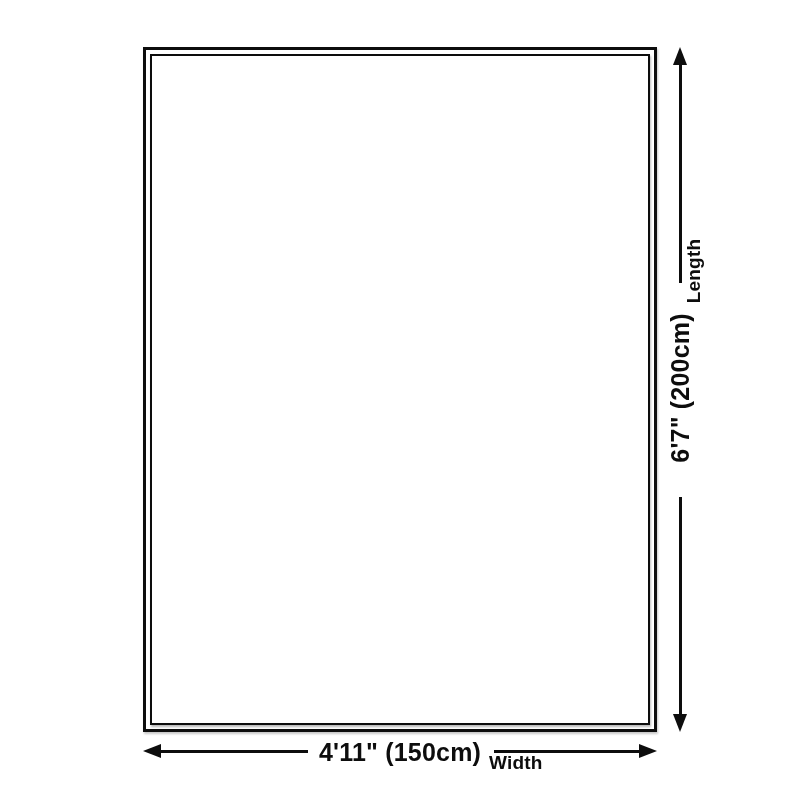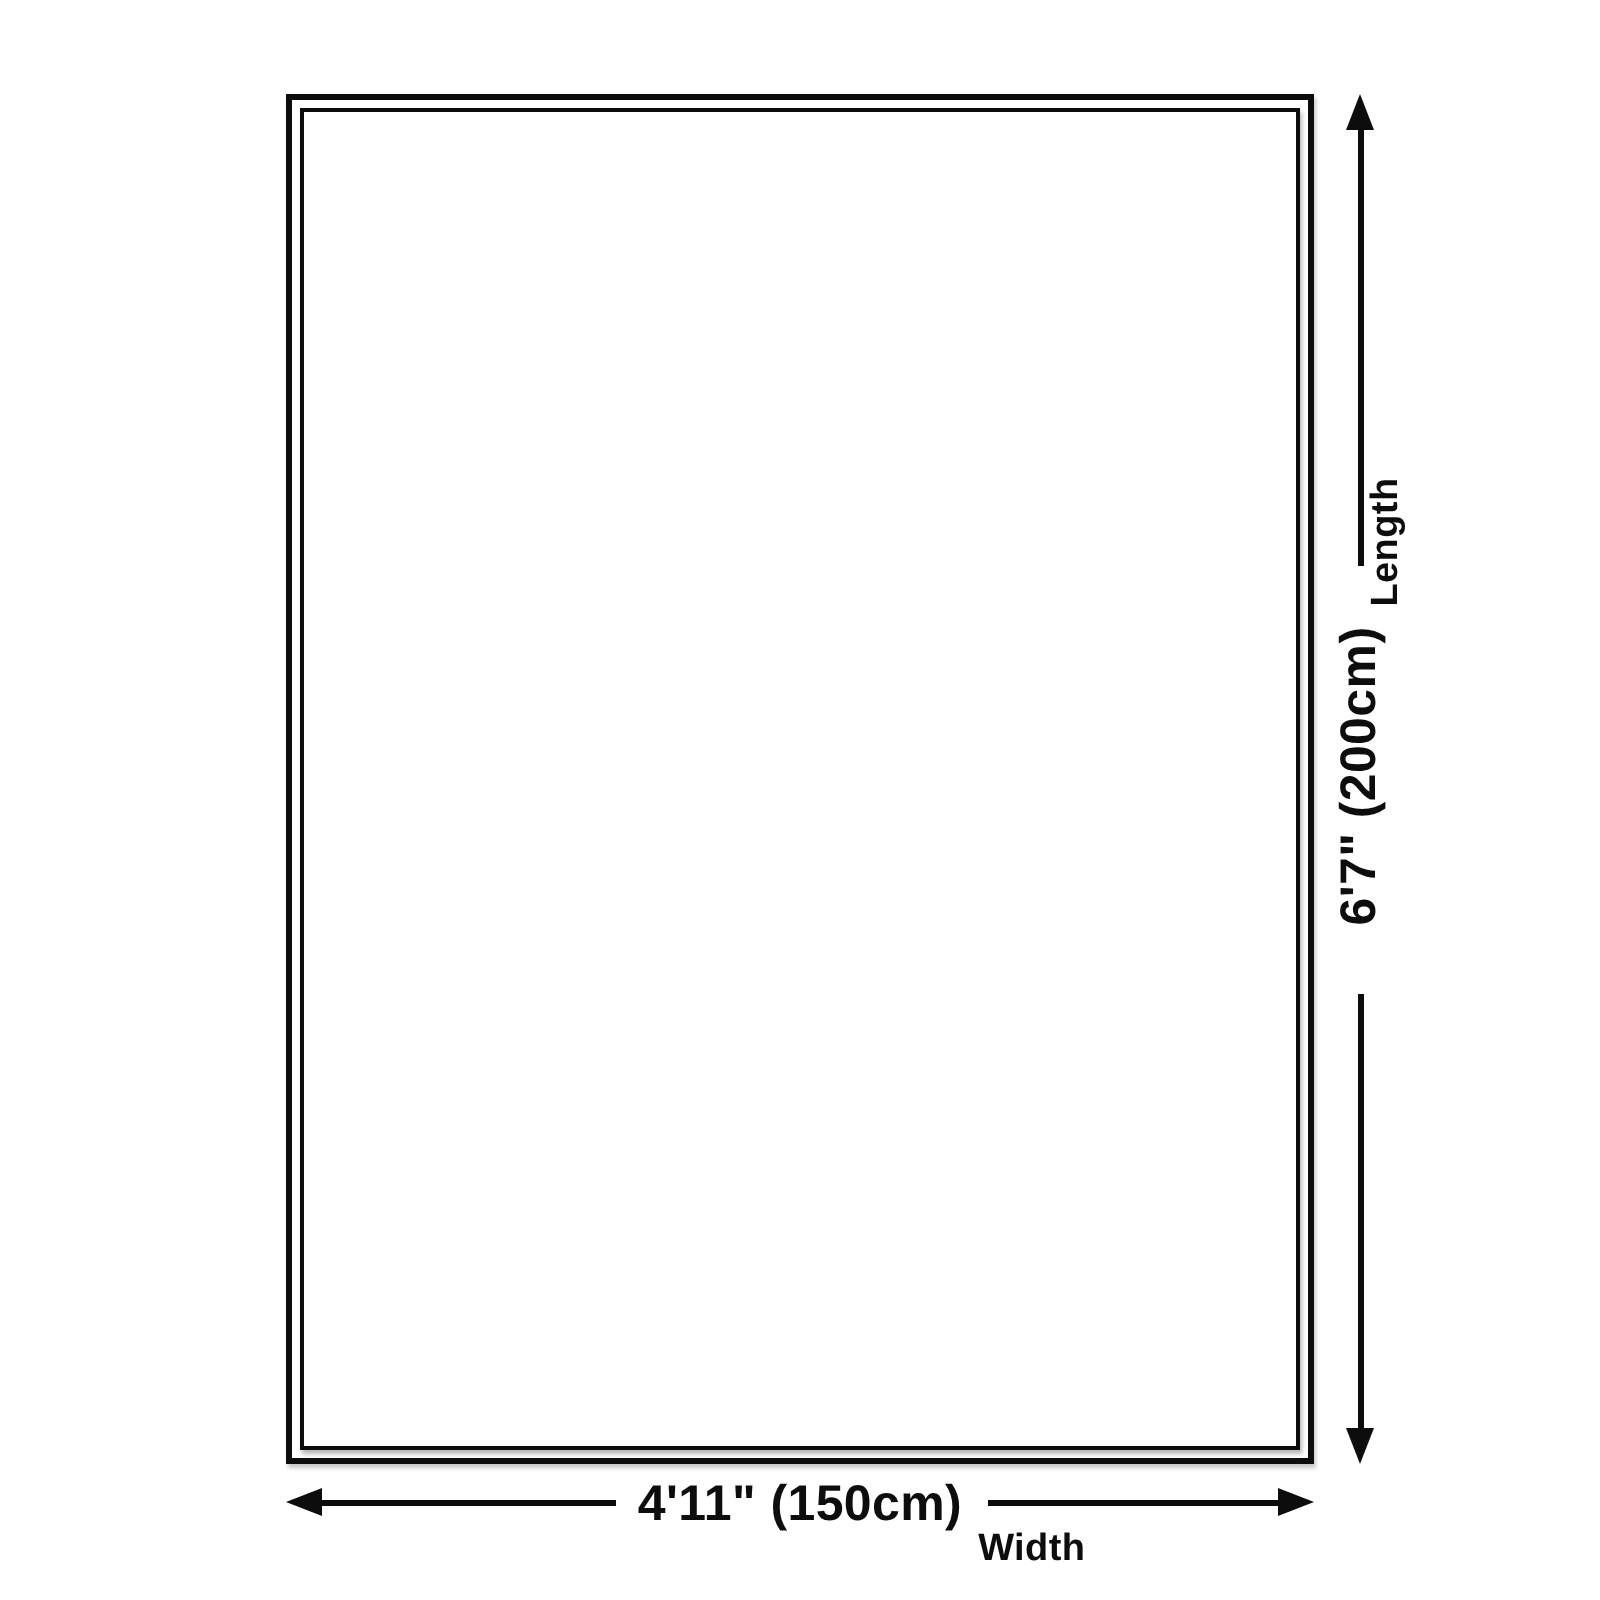--- a/index.html
+++ b/index.html
@@ -71,21 +71,21 @@
     display:inline-block;
     font-size:25px;
     font-weight:bold;
     color:var(--line-color);
     white-space:nowrap;
     letter-spacing:0.2px;
   }
   .dim-sub{
     position:absolute;
     left:calc(100% + 8px);
-    top:26px;
+    top:14px;
     font-size:19px;
     font-weight:bold;
     color:var(--line-color);
     white-space:nowrap;
   }
 
   
   .hlabel{
     position:absolute;
     left:400px;top:738px;

